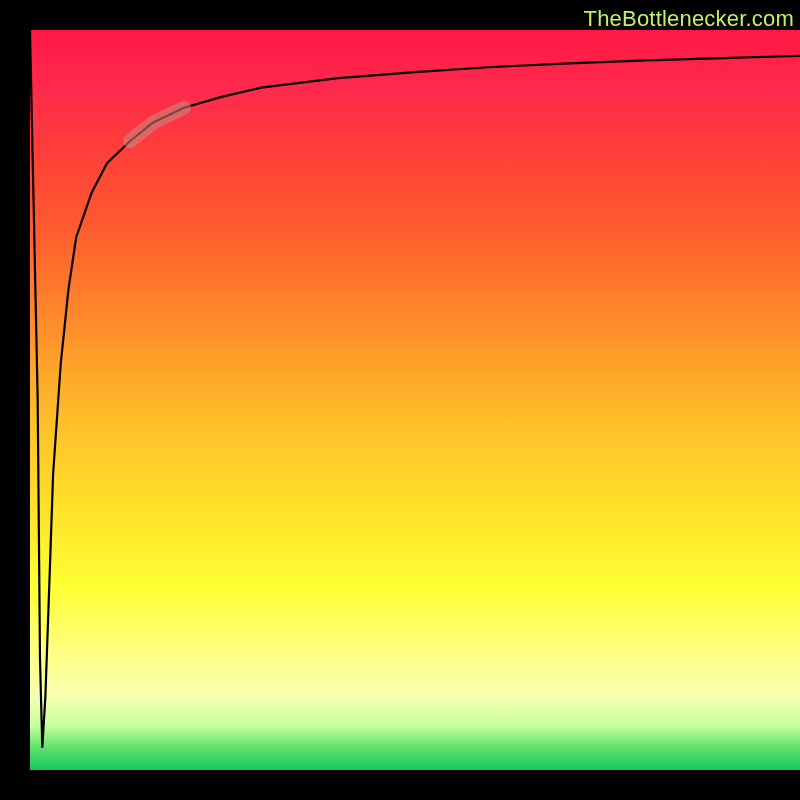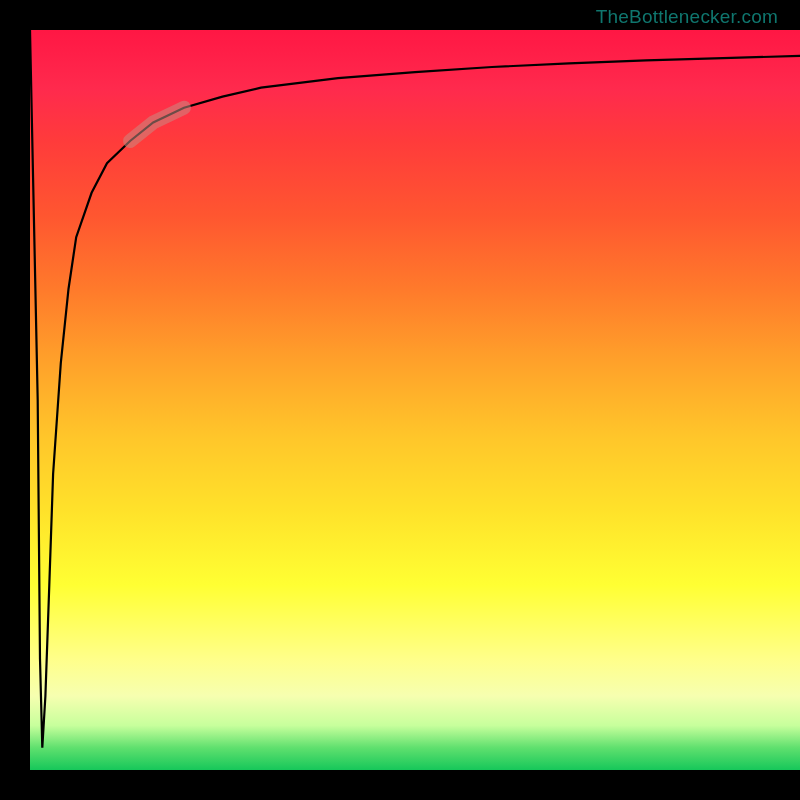--- a/index.html
+++ b/index.html
@@ -61,24 +61,24 @@
   }
   .marker {
     fill: none;
     stroke-width: 14;
     stroke-linecap: round;
     opacity: 0.55;
   }
   .watermark {
     position: absolute;
     top: 6px;
-    right: 22px;
-    font-size: 19px;
+    right: 6px;
+    font-size: 22px;
     font-weight: 500;
-    color: #0f766e;
+    color: #bef264;
     letter-spacing: 0.2px;
     user-select: none;
   }
 </style>
 </head>
 <body>
 
 <div class="stage">
 
   <div class="plot-area">

